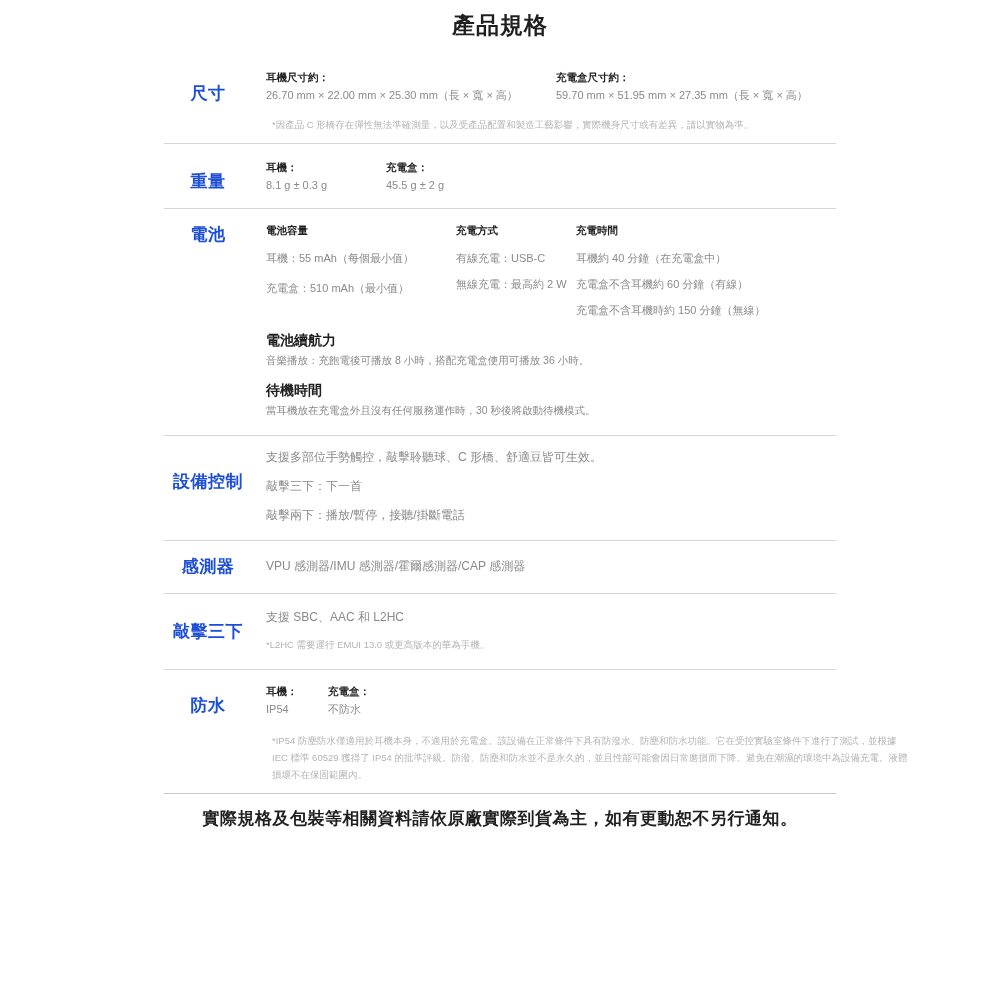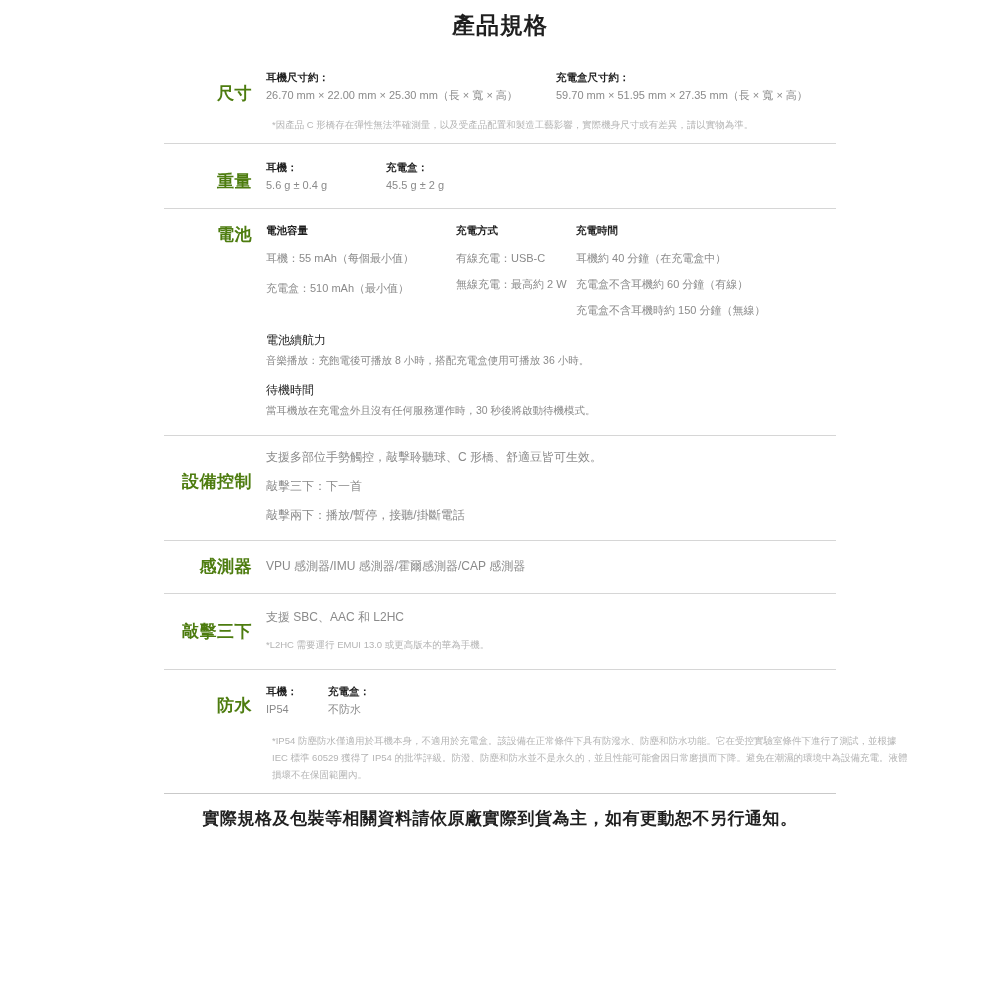--- a/index.html
+++ b/index.html
@@ -38,24 +38,24 @@
     align-items: flex-start;
     border-top: 1px solid #d6d6d6;
     padding: 0;
   }
   .spec-row.first {
     border-top: none;
   }
   .row-label {
     width: 88px;
     min-width: 88px;
-    text-align: right;
+    text-align: center;
     font-size: 17px;
     font-weight: 700;
-    color: #4d7c0f;
+    color: #1d4ed8;
     letter-spacing: 0.5px;
     padding-right: 0;
     box-sizing: border-box;
     white-space: nowrap;
   }
   .row-body {
     flex: 1;
     padding-left: 14px;
     box-sizing: border-box;
   }
@@ -77,22 +77,22 @@
     color: #8a8a8a;
     line-height: 18px;
     white-space: nowrap;
   }
   .note {
     font-size: 9.5px;
     color: #b4b4b4;
     line-height: 17px;
   }
   .sub-head {
-    font-size: 12px;
-    font-weight: 400;
+    font-size: 14px;
+    font-weight: 700;
     color: #1f1f1f;
     line-height: 18px;
   }
   .sub-val {
     font-size: 10.5px;
     color: #8a8a8a;
     line-height: 18px;
   }
   .plain-line {
     font-size: 12px;
@@ -176,21 +176,21 @@
         <div class="note">*因產品 C 形橋存在彈性無法準確測量，以及受產品配置和製造工藝影響，實際機身尺寸或有差異，請以實物為準。</div>
       </div>
     </div>
 
     <div class="spec-row" id="row-weight">
       <div class="row-label">重量</div>
       <div class="row-body">
         <div class="col-wrap">
           <div class="col c1">
             <div class="col-head">耳機：</div>
-            <div class="col-val">5.6 g ± 0.4 g</div>
+            <div class="col-val">8.1 g ± 0.3 g</div>
           </div>
           <div class="col c2">
             <div class="col-head">充電盒：</div>
             <div class="col-val">45.5 g ± 2 g</div>
           </div>
         </div>
       </div>
     </div>
 
     <div class="spec-row" id="row-battery">

